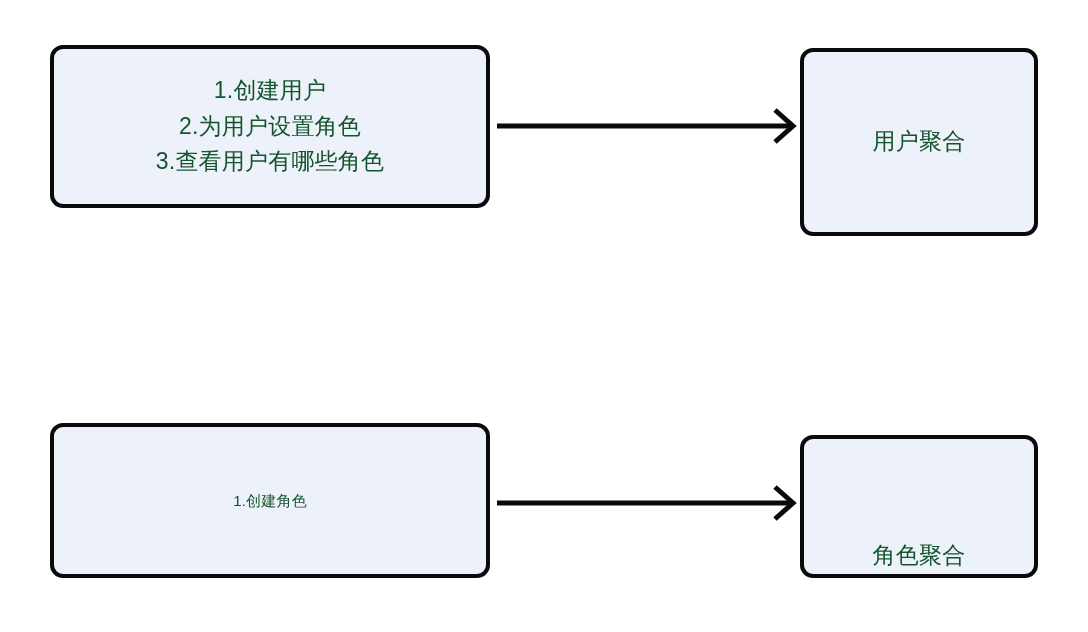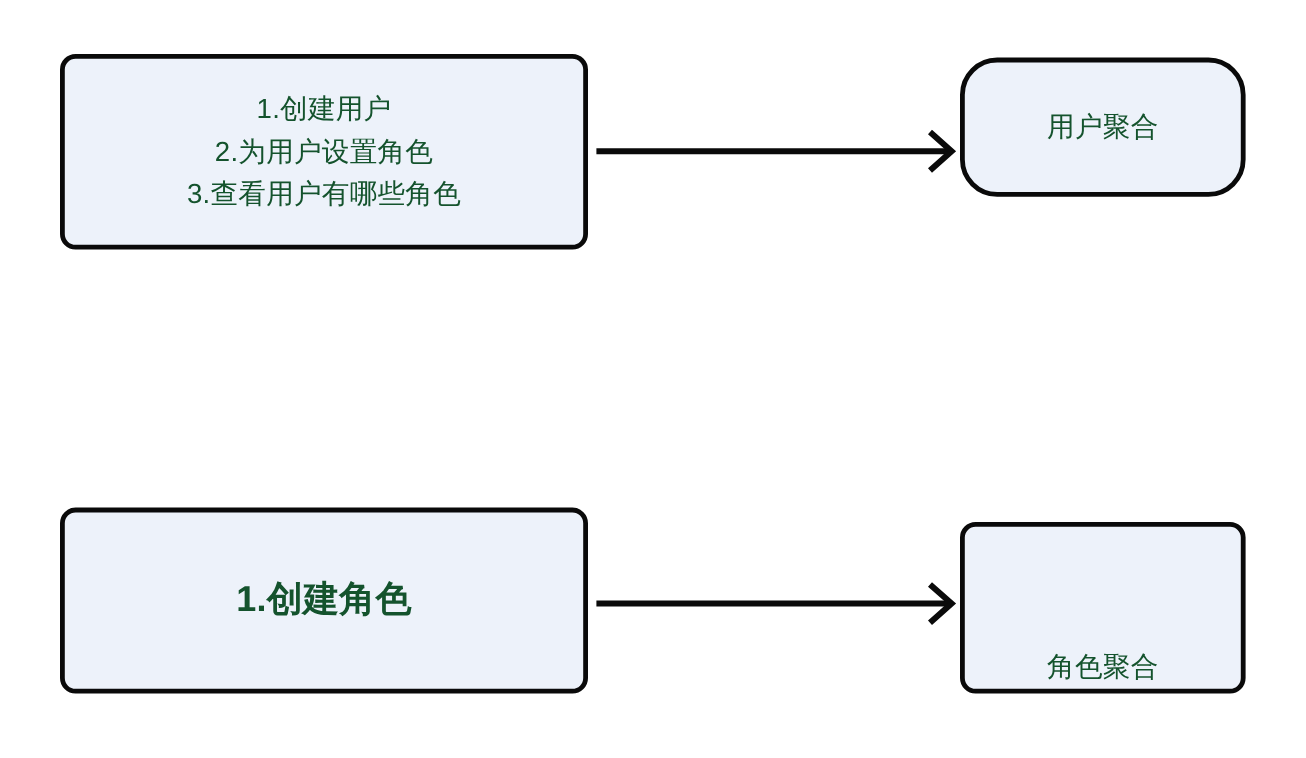--- a/index.html
+++ b/index.html
@@ -38,28 +38,28 @@
     letter-spacing: 0.2px;
     user-select: none;
   }
   
   #node-user-tasks {
     left: 50px;  top: 45px;  width: 440px; height: 163px;
   }
   #node-user-tasks .node-label { font-size: 23px; }
 
   #node-user-aggregate {
-    left: 800px; top: 48px;  width: 238px; height: 116px; border-radius: 31px;
+    left: 800px; top: 48px;  width: 238px; height: 188px;
   }
   #node-user-aggregate .node-label { font-size: 23px; }
 
   #node-role-tasks {
     left: 50px;  top: 423px; width: 440px; height: 155px;
   }
-  #node-role-tasks .node-label { font-size: 30px; font-weight: bold; }
+  #node-role-tasks .node-label { font-size: 15px; }
 
   #node-role-aggregate {
     left: 800px; top: 435px; width: 238px; height: 143px; align-items: flex-end;
   }
   #node-role-aggregate .node-label { font-size: 23px; }
 
   
   .connector {
     position: absolute;
     overflow: visible;

